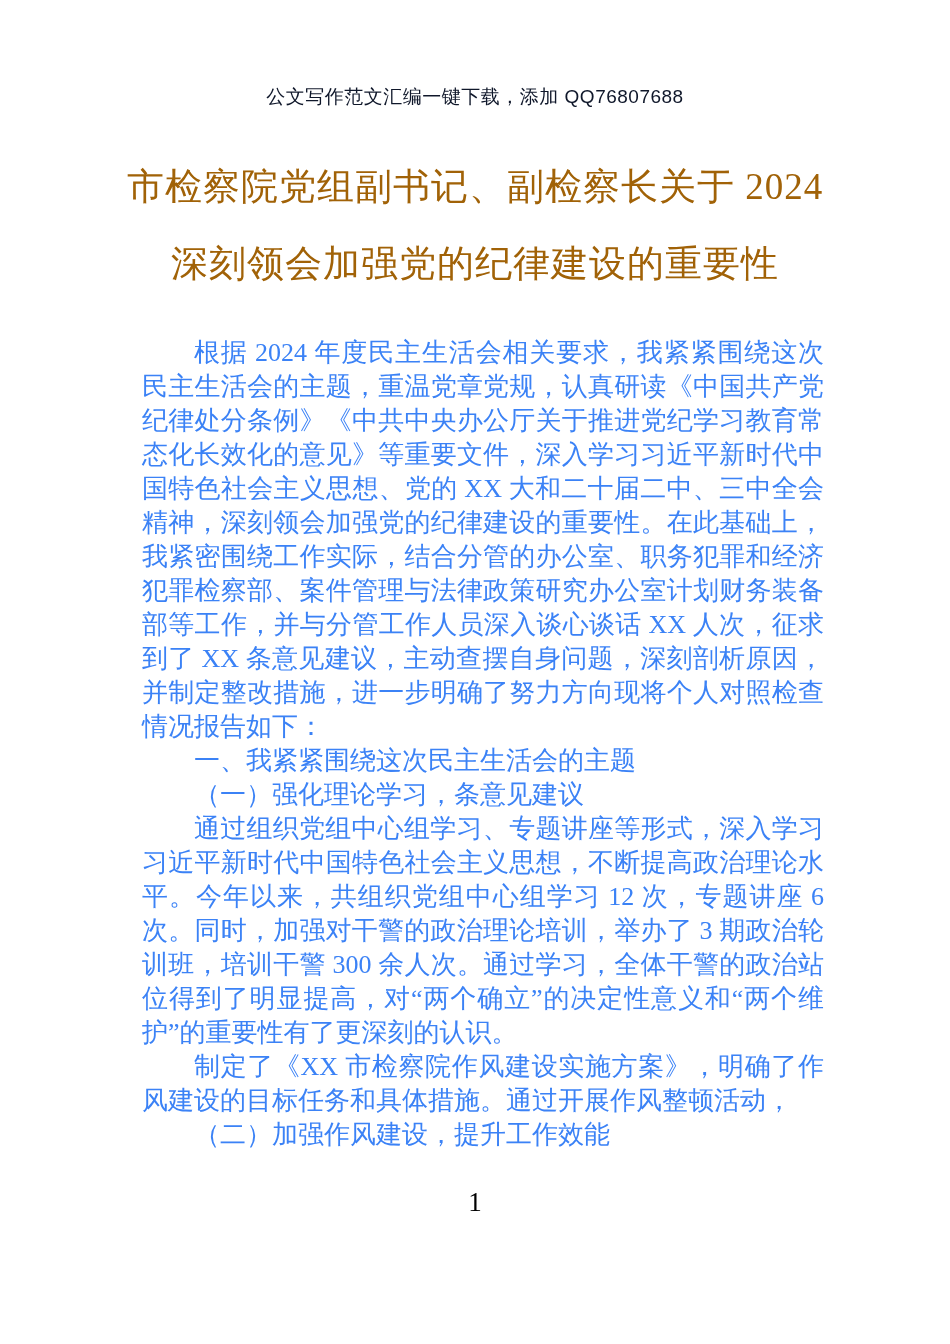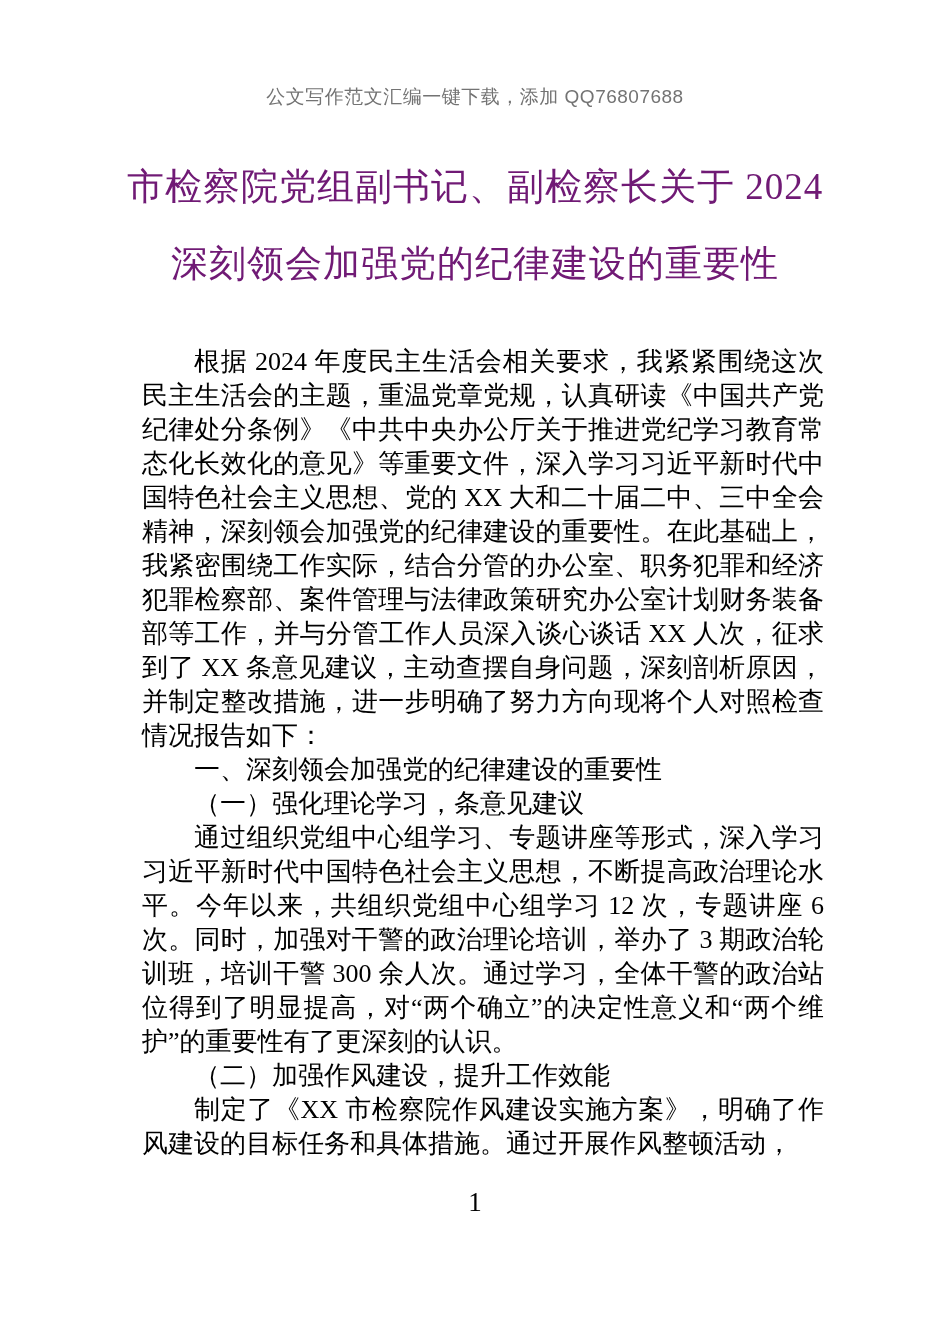--- a/index.html
+++ b/index.html
@@ -18,46 +18,45 @@
   }
   .promo-banner {
     position: absolute;
     top: 84px;
     left: 0;
     width: 100%;
     text-align: center;
     font-family: "Liberation Sans", sans-serif;
     font-size: 19px;
     line-height: 26px;
-    color: #737373;
+    color: #0f172a;
     letter-spacing: 0.5px;
   }
   .doc-title {
     position: absolute;
     top: 148px;
     left: 75px;
     width: 800px;
     margin: 0;
     text-align: center;
     font-size: 37px;
     line-height: 77px;
     font-weight: normal;
     letter-spacing: 1px;
-    color: #701a75;
+    color: #a16207;
   }
   .doc-body {
     position: absolute;
     top: 336px;
     left: 142px;
     width: 682px;
     font-size: 26px;
     line-height: 34px;
     text-align: justify;
-    color: #000000;
-    margin-top: 9px;
+    color: #3b82f6;
   }
   .doc-body p {
     margin: 0;
     padding: 0;
     text-indent: 2em;
   }
   .page-number {
     position: absolute;
     top: 1184px;
     left: 0;
@@ -75,22 +74,22 @@
 
   <div class="promo-banner">公文写作范文汇编一键下载，添加 QQ76807688</div>
 
   <h1 class="doc-title">
     <span>市检察院党组副书记、副检察长关于 2024</span><br>
     <span>深刻领会加强党的纪律建设的重要性</span>
   </h1>
 
   <div class="doc-body">
     <p>根据 2024 年度民主生活会相关要求，我紧紧围绕这次民主生活会的主题，重温党章党规，认真研读《中国共产党纪律处分条例》《中共中央办公厅关于推进党纪学习教育常态化长效化的意见》等重要文件，深入学习习近平新时代中国特色社会主义思想、党的 XX 大和二十届二中、三中全会精神，深刻领会加强党的纪律建设的重要性。在此基础上，我紧密围绕工作实际，结合分管的办公室、职务犯罪和经济犯罪检察部、案件管理与法律政策研究办公室计划财务装备部等工作，并与分管工作人员深入谈心谈话 XX 人次，征求到了 XX 条意见建议，主动查摆自身问题，深刻剖析原因，并制定整改措施，进一步明确了努力方向现将个人对照检查情况报告如下：</p>
-    <p>一、深刻领会加强党的纪律建设的重要性</p>
+    <p>一、我紧紧围绕这次民主生活会的主题</p>
     <p>（一）强化理论学习，条意见建议</p>
     <p>通过组织党组中心组学习、专题讲座等形式，深入学习习近平新时代中国特色社会主义思想，不断提高政治理论水平。今年以来，共组织党组中心组学习 12 次，专题讲座 6 次。同时，加强对干警的政治理论培训，举办了 3 期政治轮训班，培训干警 300 余人次。通过学习，全体干警的政治站位得到了明显提高，对“两个确立”的决定性意义和“两个维护”的重要性有了更深刻的认识。</p>
+    <p>制定了《XX 市检察院作风建设实施方案》，明确了作风建设的目标任务和具体措施。通过开展作风整顿活动，</p>
     <p>（二）加强作风建设，提升工作效能</p>
-    <p>制定了《XX 市检察院作风建设实施方案》，明确了作风建设的目标任务和具体措施。通过开展作风整顿活动，</p>
   </div>
 
   <div class="page-number">1</div>
 
 </div>
 
 </body></html>

